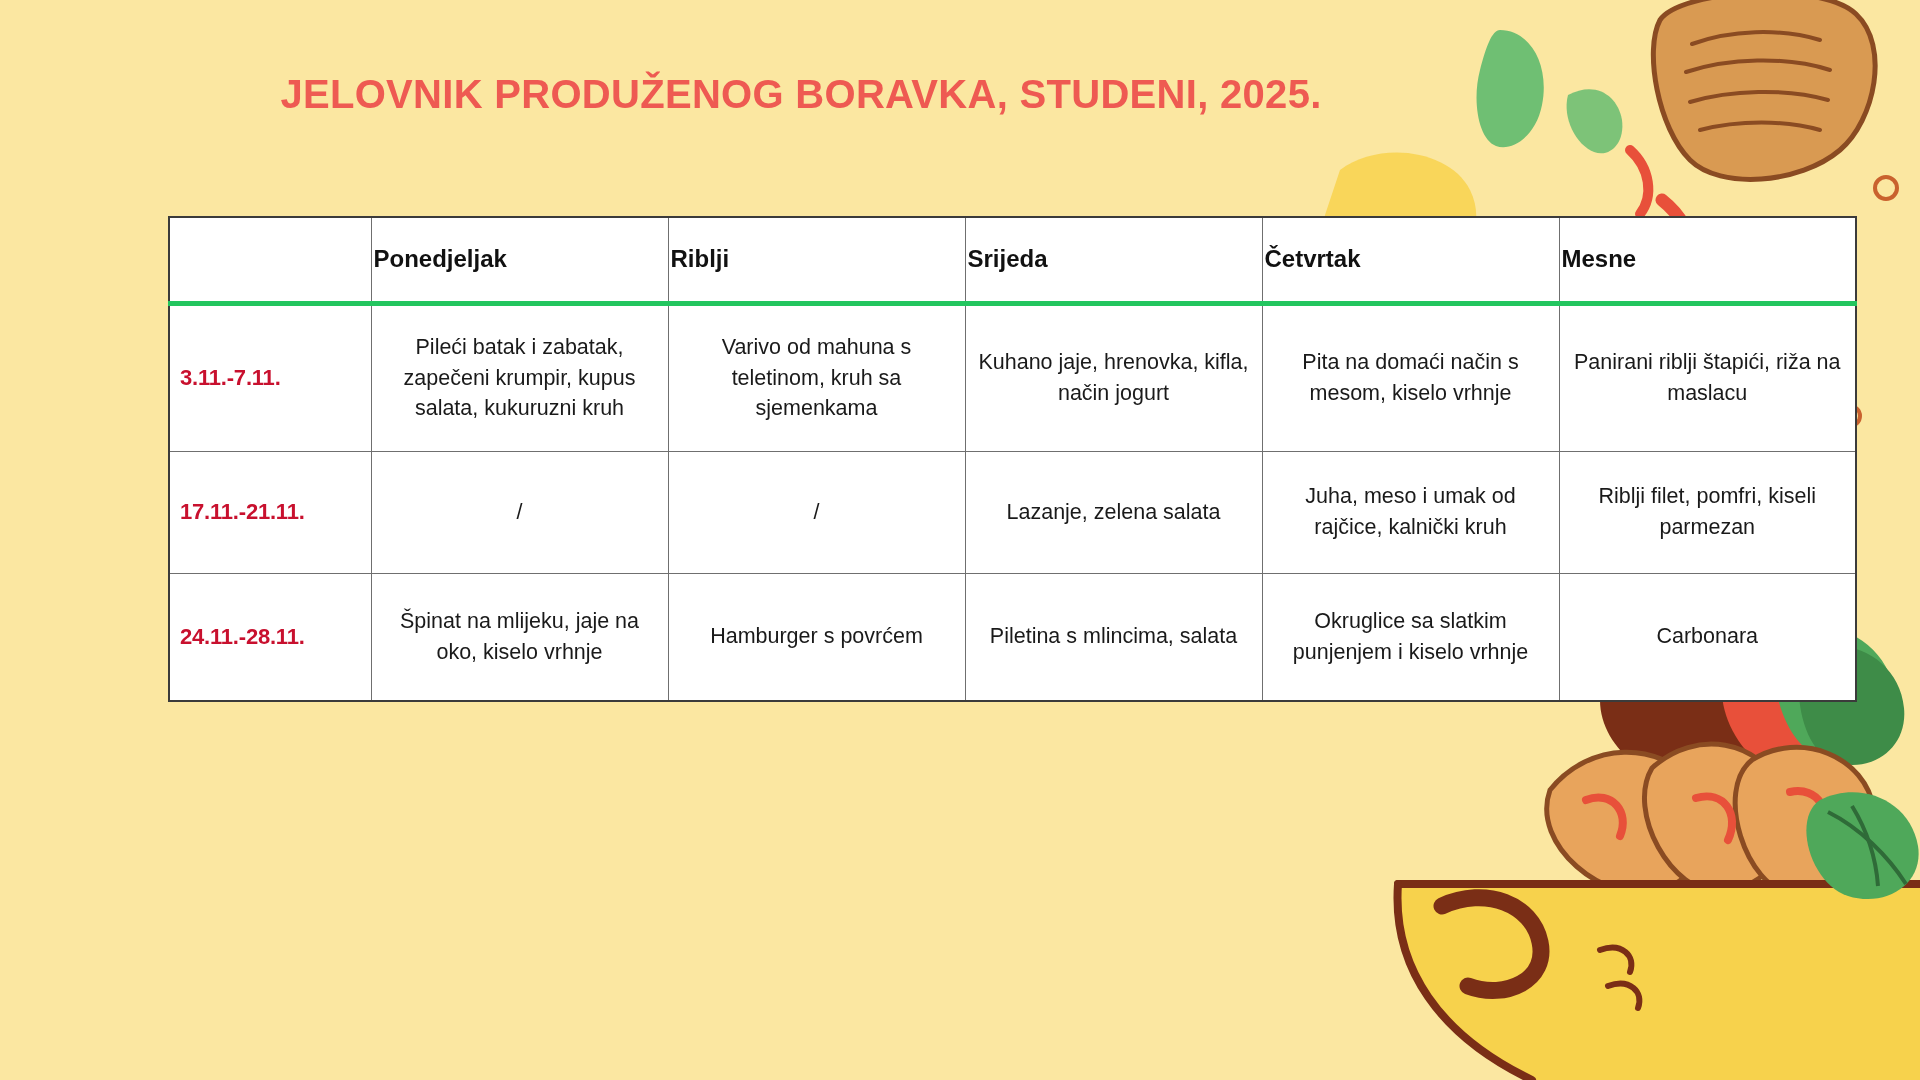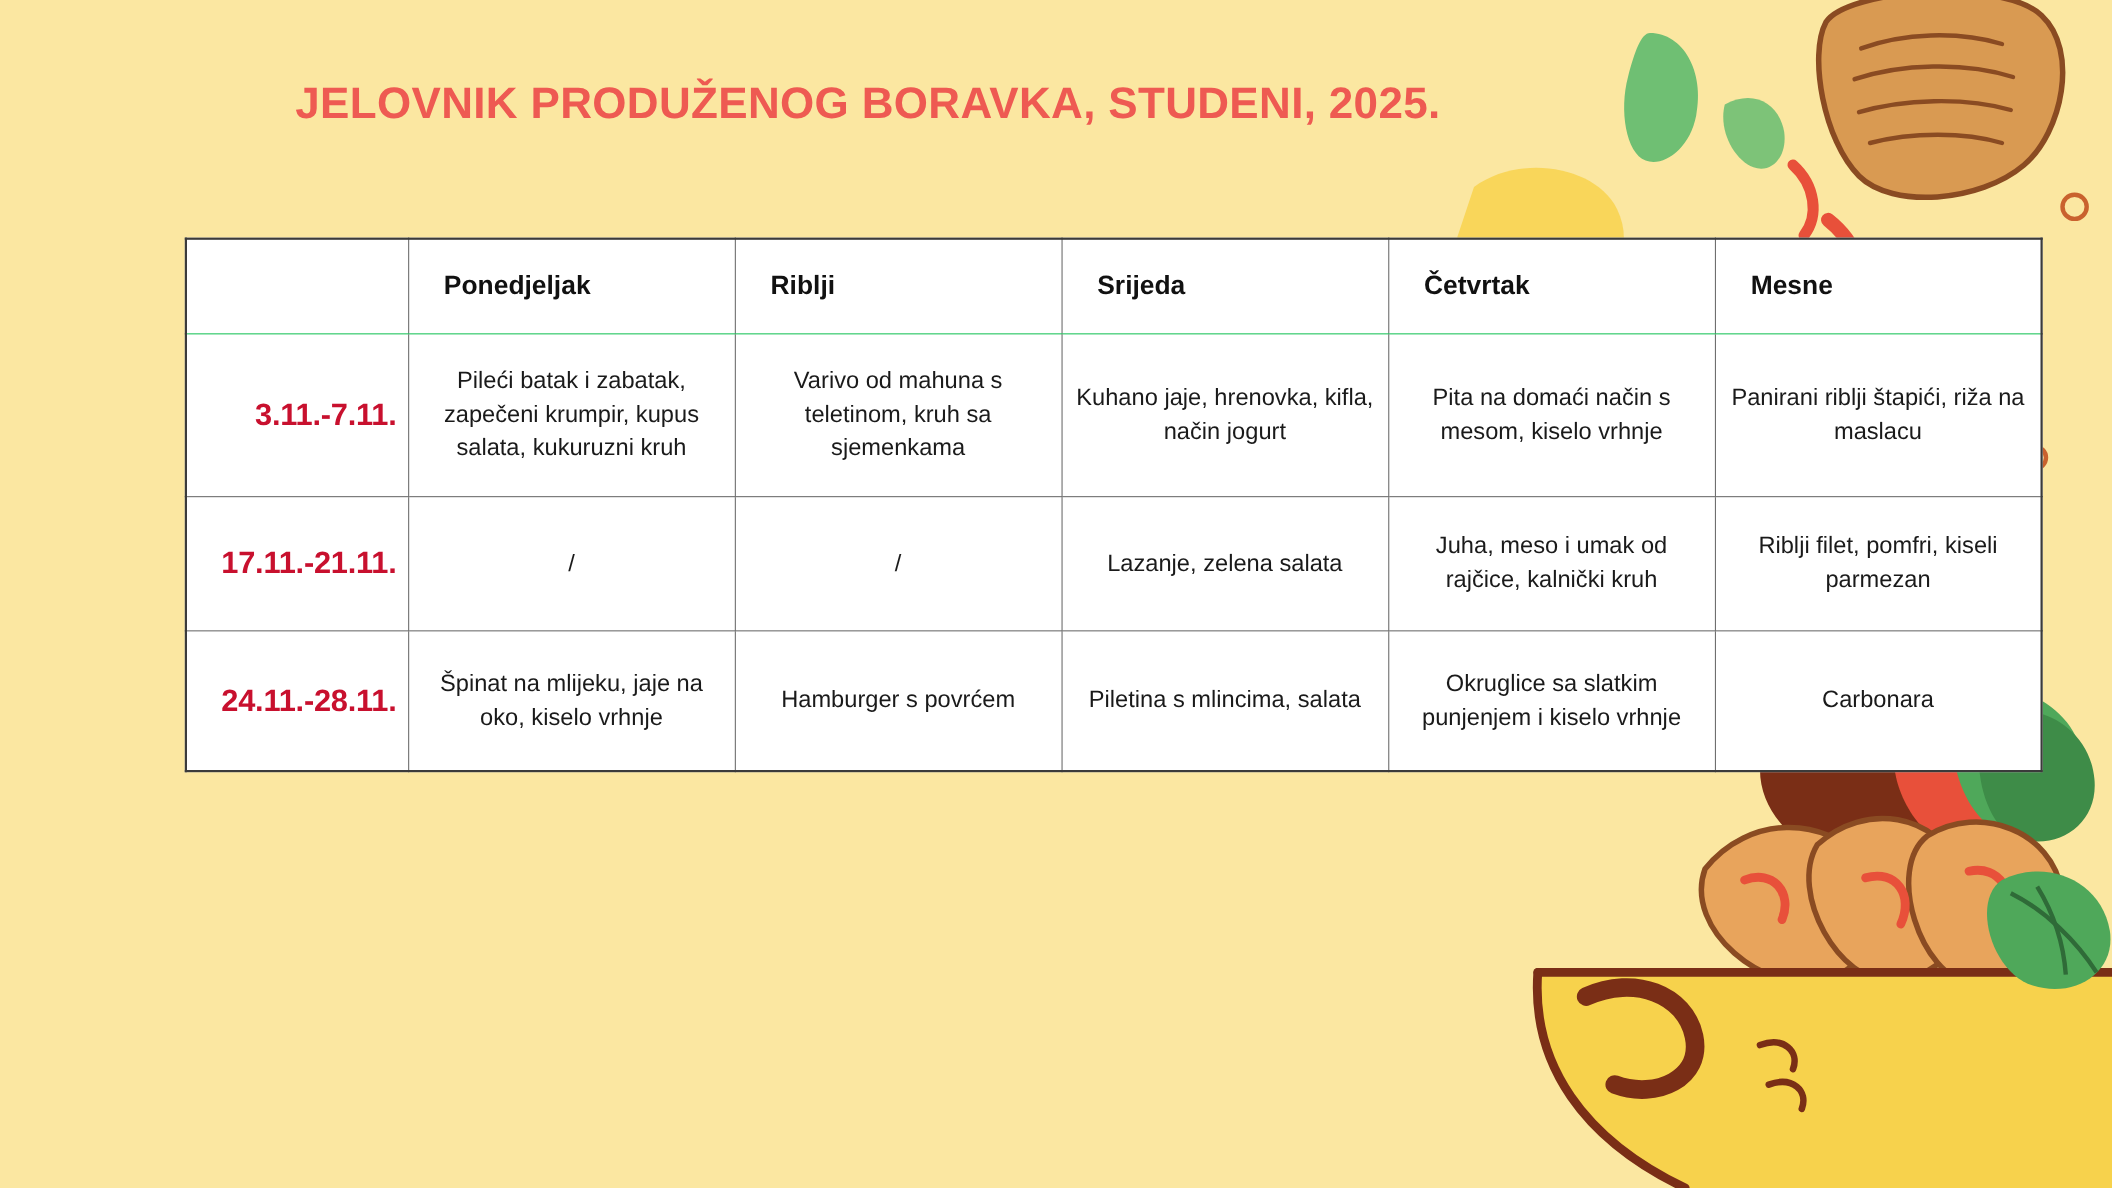--- a/index.html
+++ b/index.html
@@ -20,21 +20,21 @@
     position: absolute;
     top: 0; right: 0;
     width: 620px; height: 1080px;
     pointer-events: none;
   }
   #decor svg { display: block; width: 100%; height: 100%; }
 
   
   #title {
     position: absolute;
-    left: 4px; top: 72px;
+    left: 16px; top: 72px;
     width: 1570px;
     text-align: center;
     font-size: 40px;
     font-weight: bold;
     letter-spacing: 0.3px;
     color: #EE5A52;
     text-transform: uppercase;
     white-space: nowrap;
   }
 
@@ -55,30 +55,30 @@
     border: 1px solid #6f6f6f;
     vertical-align: middle;
     padding: 6px 10px;
   }
   table.menu thead th {
     height: 86px;
     text-align: left;
     font-size: 24px;
     font-weight: bold;
     color: #111;
-    padding-left: 32px;
-    border-bottom: 1px solid #22c55e;
+    padding-left: 2px;
+    border-bottom: 5px solid #22c55e;
   }
   table.menu thead th.corner { border-left: none; }
   col.c-date  { width: 202px; }
   col.c-day   { width: 297px; }
 
   td.date-cell {
-    text-align: right;
-    font-size: 28px;
+    text-align: left;
+    font-size: 22px;
     font-weight: bold;
     color: #C8102E;
     letter-spacing: -0.2px;
   }
   td.meal-cell {
     text-align: center;
     font-size: 21.5px;
     line-height: 1.42;
     color: #1a1a1a;
   }

